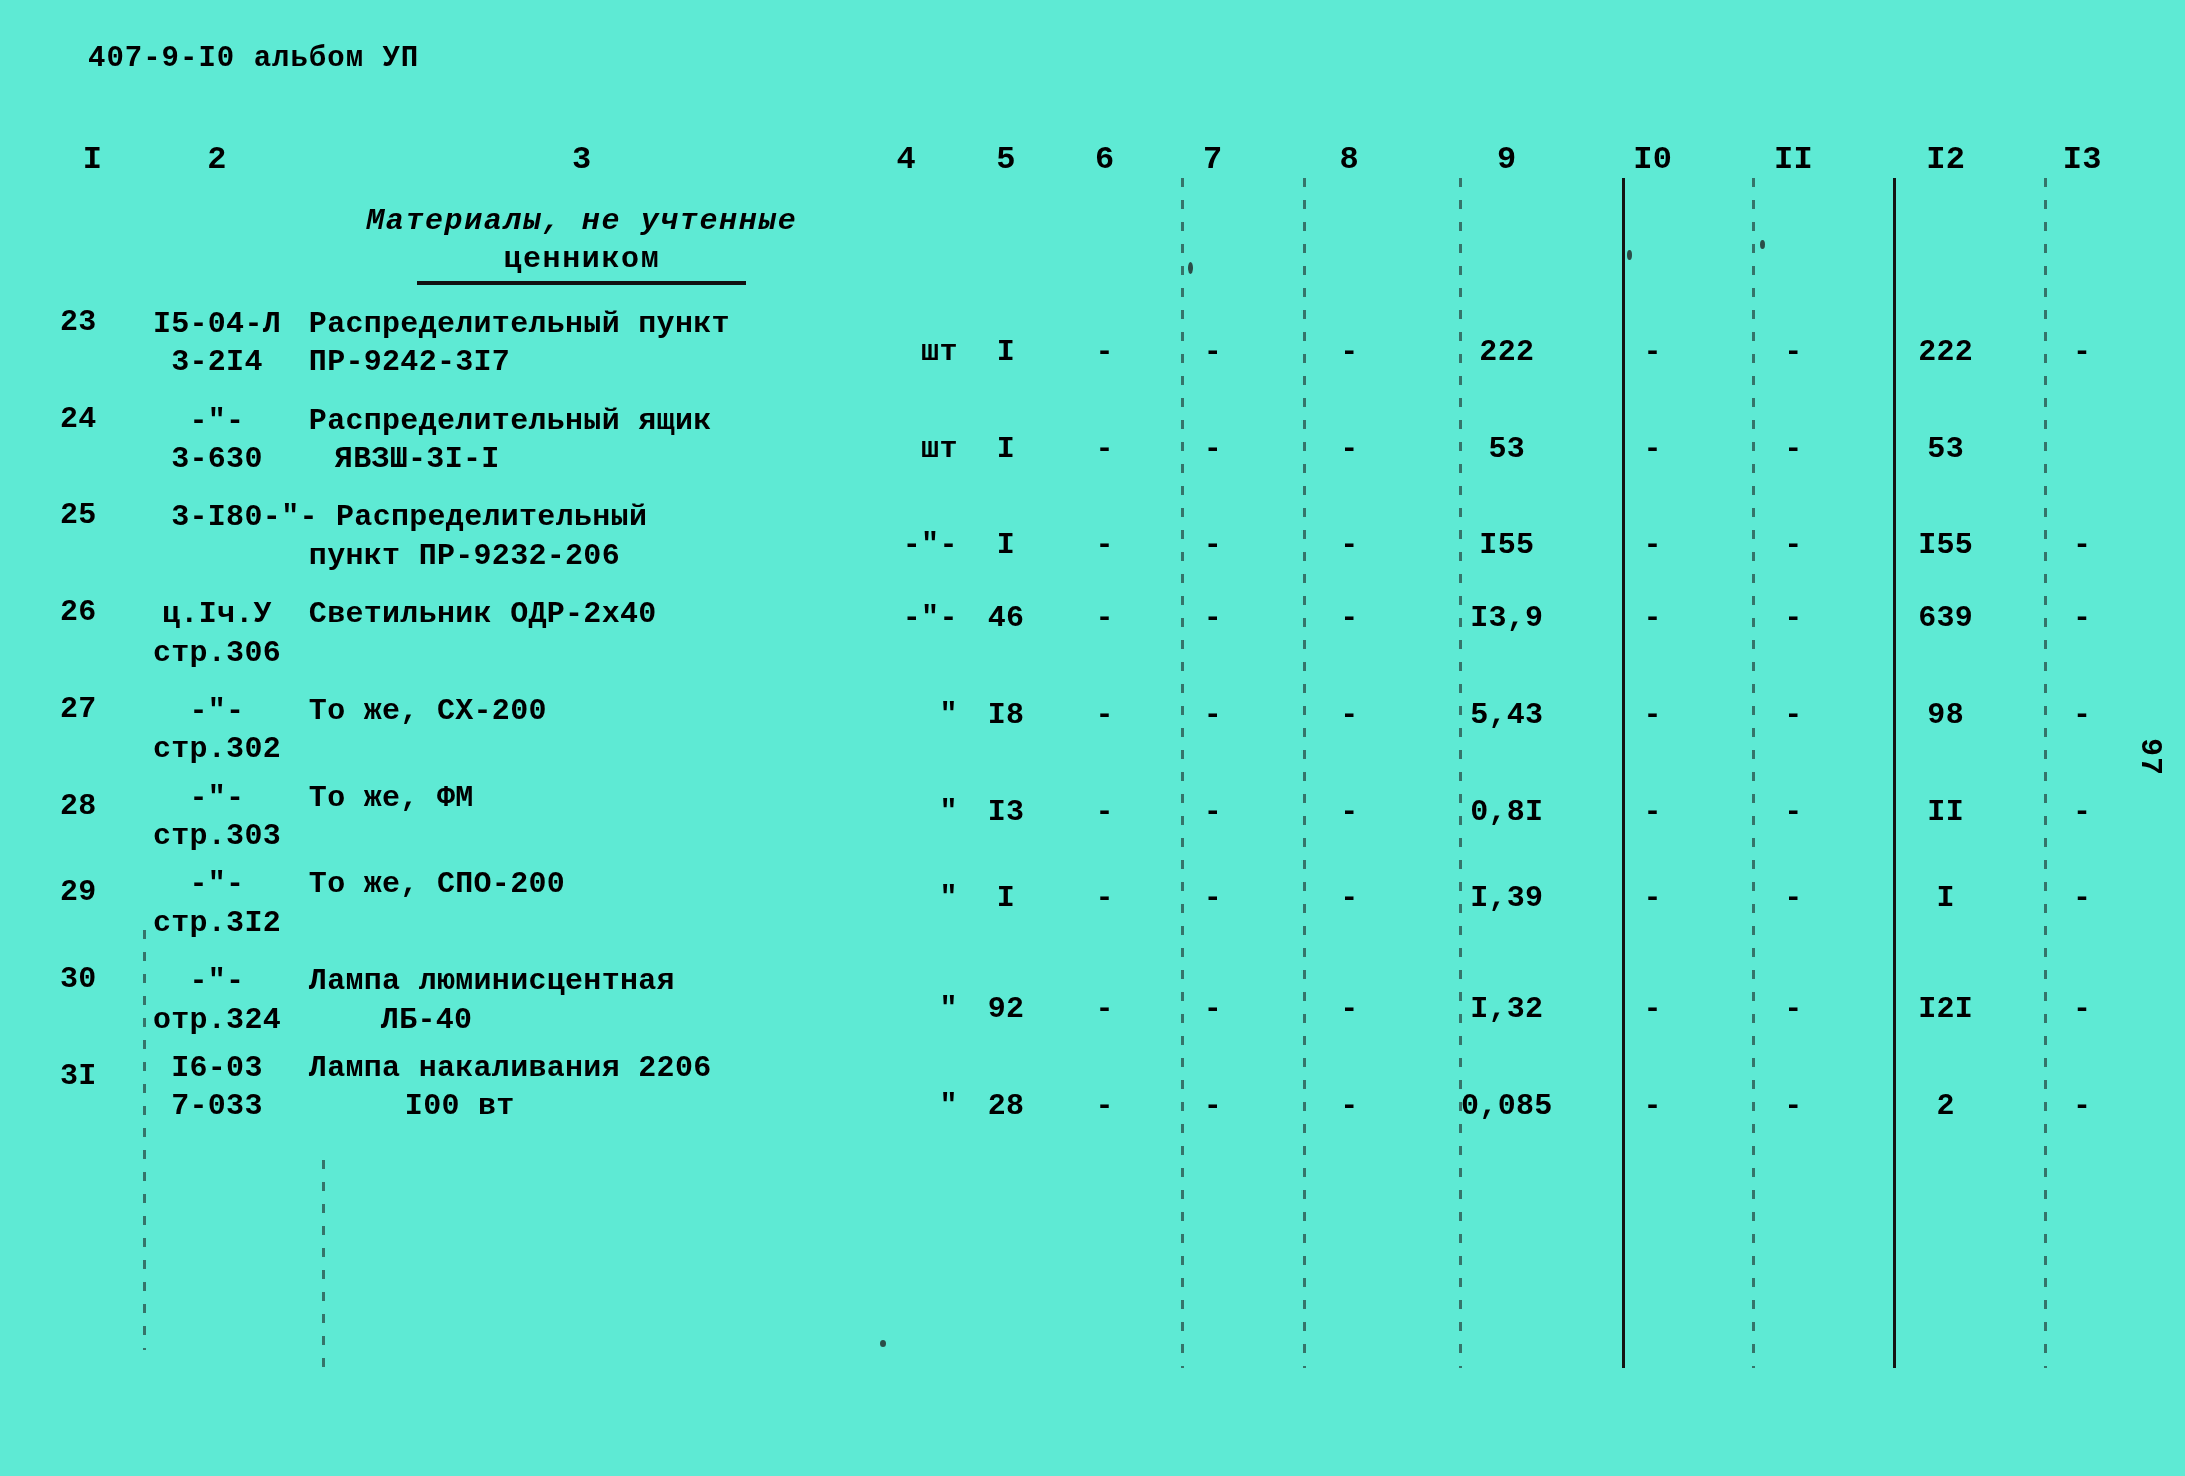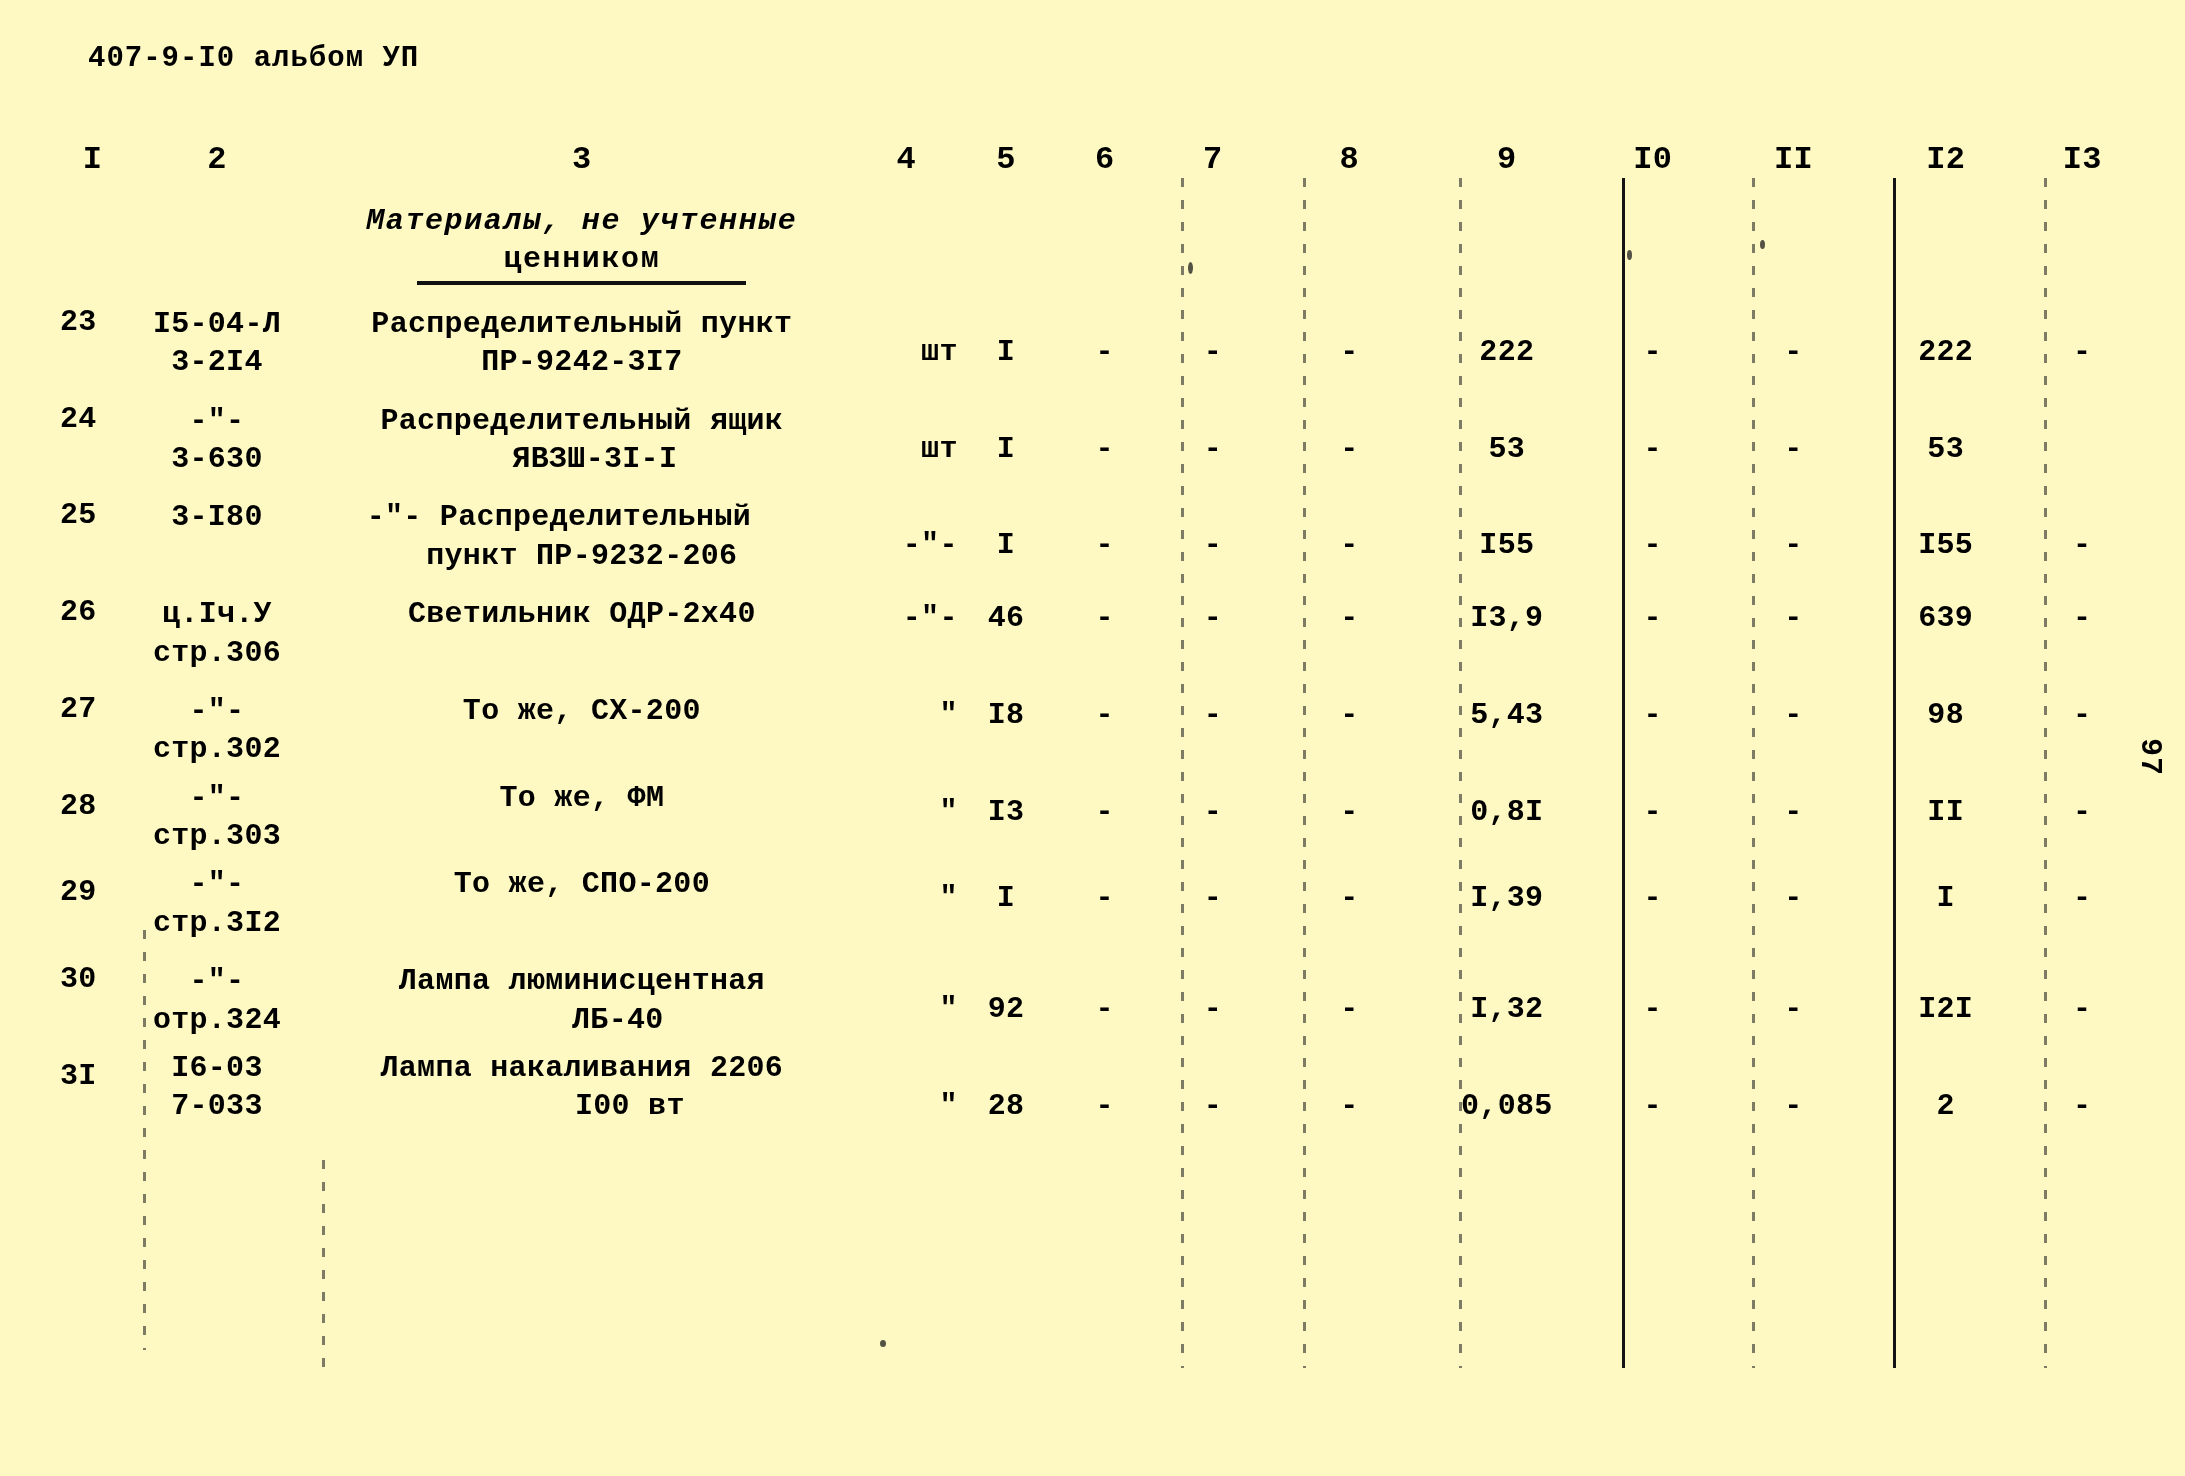--- a/index.html
+++ b/index.html
@@ -15,21 +15,21 @@
     color: #000000;
     overflow: hidden;
   }
 
   
   #scan {
     position: absolute;
     left: 0; top: 0;
     width: 2185px;
     height: 1476px;
-    background: #fef9c3;
+    background: #5eead4;
   }
 
   
   #doc-header {
     position: absolute;
     left: 88px;
     top: 42px;
     font-family: "Liberation Mono", monospace;
     font-size: 29px;
     font-weight: 700;
@@ -66,21 +66,21 @@
     font-size: 32px;
     font-weight: 700;
     text-align: center;
     height: 56px;
     padding-bottom: 6px;
   }
 
   
   .c1  { width: 62px;  }
   .c2  { width: 175px; text-align: center; }
-  .c3  { width: 520px; text-align: center;   }
+  .c3  { width: 520px; text-align: left;   }
   .c4  { width: 98px;  text-align: right; }
   .c5  { width: 92px;  text-align: center; }
   .c6  { width: 96px;  text-align: center; }
   .c7  { width: 110px; text-align: center; }
   .c8  { width: 150px; text-align: center; }
   .c9  { width: 150px; text-align: center; }
   .c10 { width: 128px; text-align: center; }
   .c11 { width: 140px; text-align: center; }
   .c12 { width: 150px; text-align: center; }
   .c13 { width: 110px; text-align: center; }

